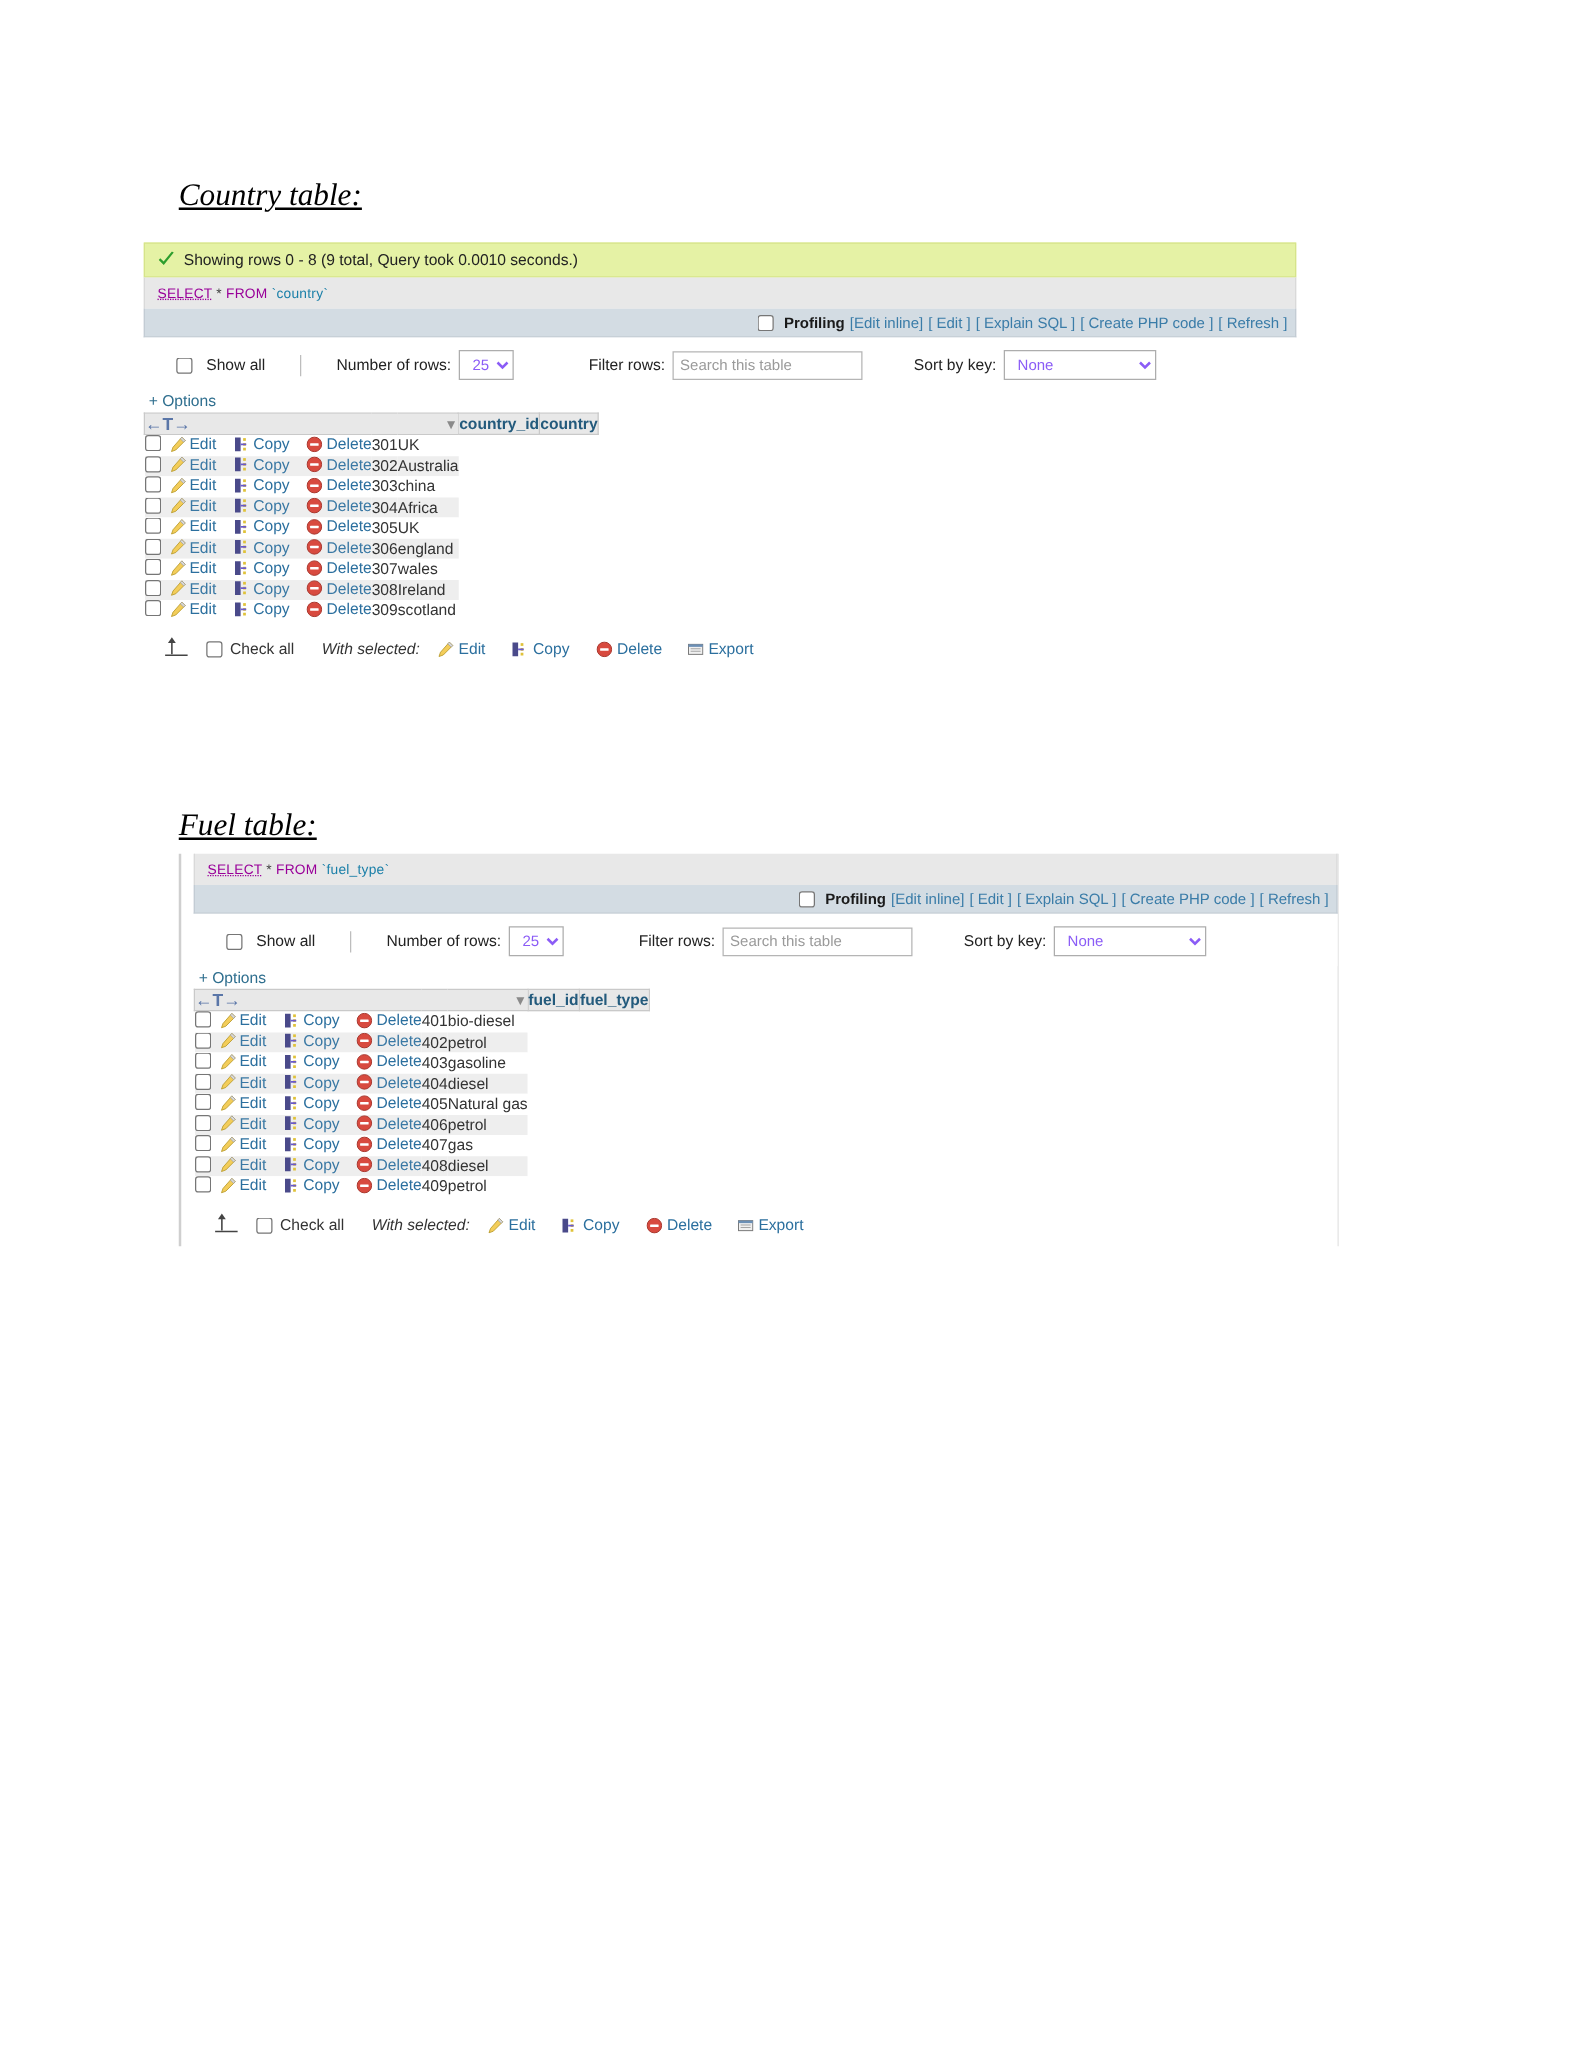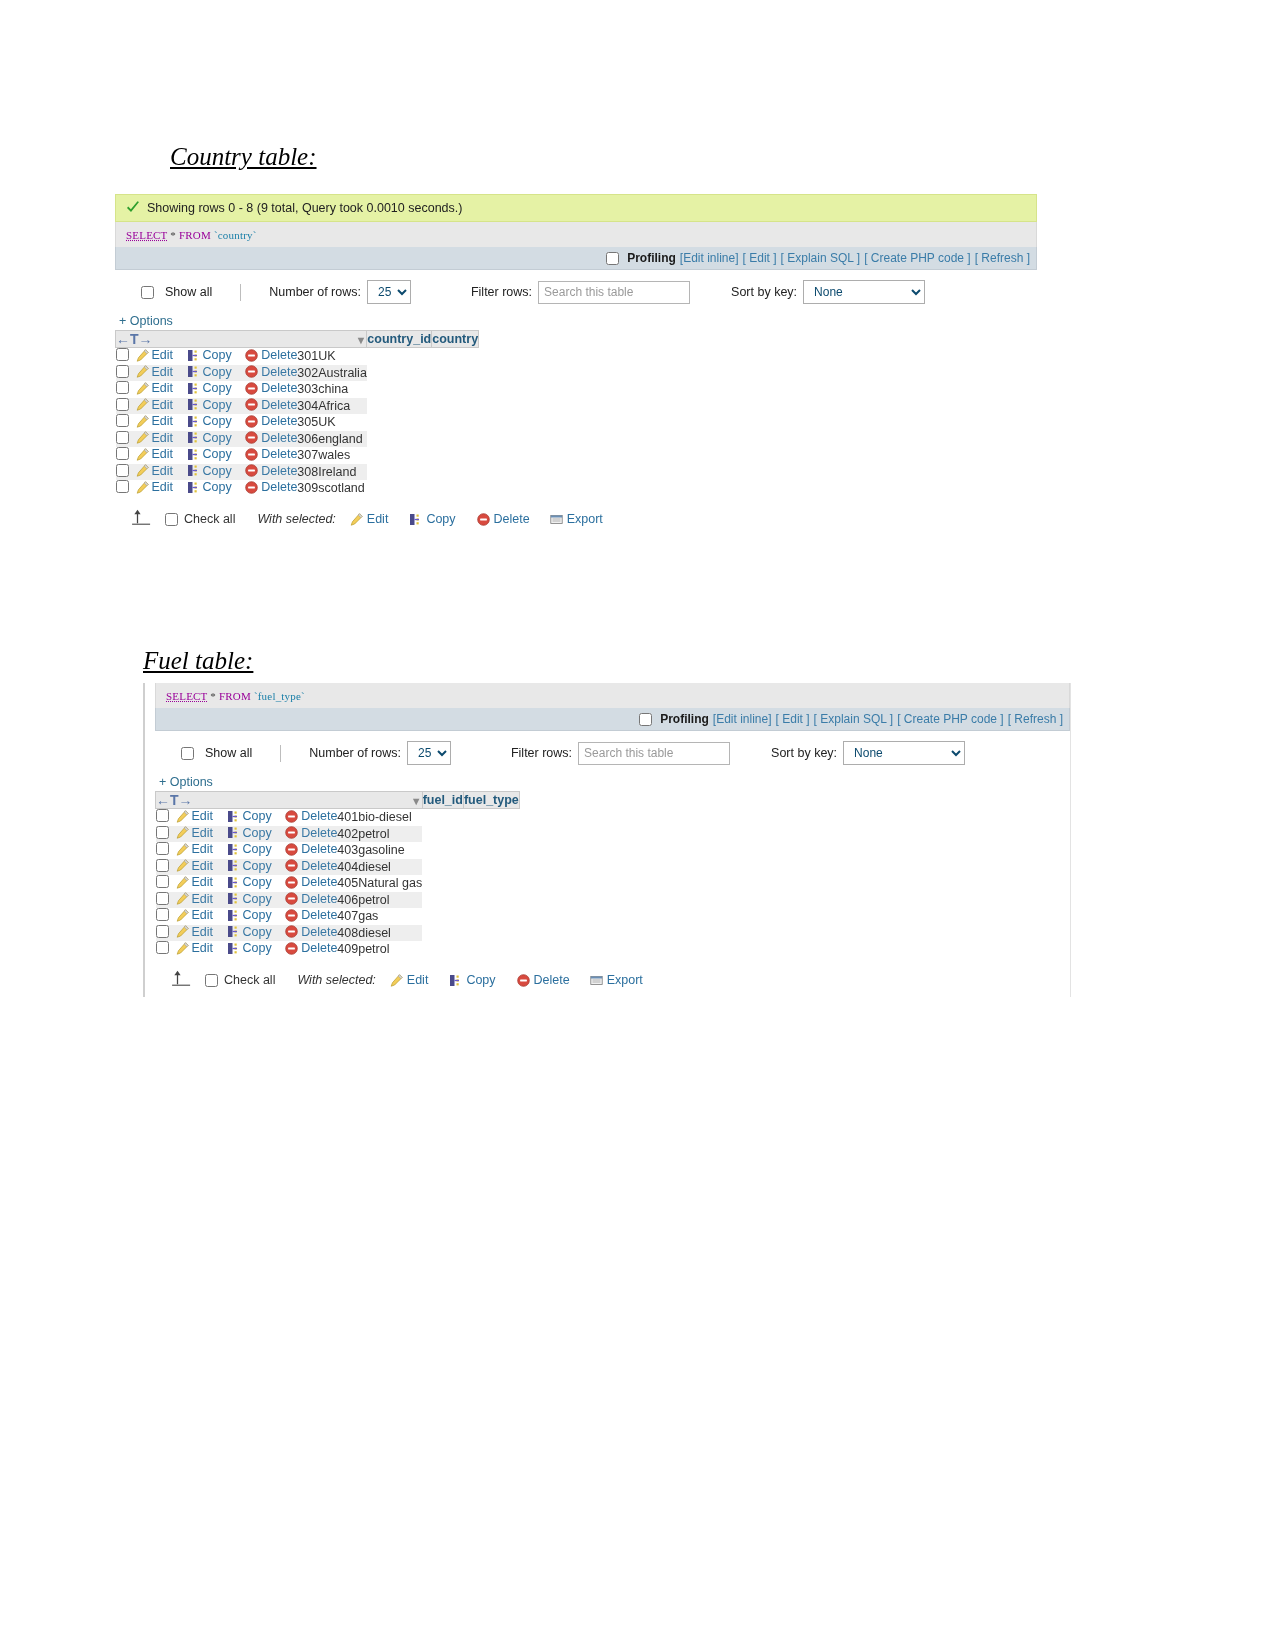--- a/index.html
+++ b/index.html
@@ -36,21 +36,21 @@
   .check-icon {
     width: 14px; height: 14px; display:inline-block; position: relative; flex: 0 0 auto;
   }
   .check-icon svg { display:block; }
 
   .sql-bar {
     background: #e8e8e8;
     border-left: 1px solid #d9d9d9;
     border-right: 1px solid #d9d9d9;
     padding: 7px 10px 6px 10px;
-    font-family: Liberation Serif, serif;
+    font-family: Liberation Sans, sans-serif;
     font-size: 11px;
     letter-spacing: .2px;
   }
   .kw { color:#990099; text-decoration: underline; text-decoration-style: dotted; }
   .kw2 { color:#990099; }
   .star { color:#444; }
   .tbl { color:#1a7fa8; }
 
   .tools-bar {
     background: #d3dce3;
@@ -70,21 +70,21 @@
     background: #ffffff;
     padding: 10px 0 8px 26px;
     display:flex; align-items:center; gap:14px;
     font-size: 12.5px; color:#222;
   }
   .opts-bar .grp { display:flex; align-items:center; gap:6px; }
   .sep { display:inline-block; width:1px; height:17px; background:#bdbdbd; margin:0 14px; }
   .opts-bar select {
     font-family: "Liberation Sans", sans-serif;
     font-size: 12px; padding: 2px 2px 2px 6px;
-    border:1px solid #adadad; background:#fff; color:#0c4a6e;
+    border:1px solid #adadad; background:#fff; color:#8b5cf6;
     height: 24px;
   }
   .opts-bar input[type=text] {
     font-family: "Liberation Sans", sans-serif;
     font-size: 12px; padding: 3px 5px; border:1px solid #b5b5b5;
     height: 23px; color:#333; background:#fff;
   }
   .opts-bar input[type=text]::placeholder { color:#9a9a9a; }
   .opts-bar input[type=checkbox]{ margin:0 5px 0 0; vertical-align: middle; }
 
@@ -142,21 +142,21 @@
   .with-sel { font-style: italic; color:#333; margin: 0 14px 0 22px; }
   .footer-act { display:inline-flex; align-items:center; gap:4px; margin-right:20px; }
 
   .fuel-wrap { border-left: 2px solid #cfcfcf; border-right:1px solid #e3e3e3; }
 </style>
 </head>
 <body>
 
 <div class="page">
 
-  <div style="position:absolute; left:143px; top:143px;margin-left:27px;">
+  <div style="position:absolute; left:143px; top:143px;">
     <span class="section-title">Country table:</span>
   </div>
 
   <div class="panel" style="position:absolute; left:115px; top:194px; width:922px;">
 
     <div class="success-bar">
       <span class="check-icon">
         <svg viewBox="0 0 14 14" width="14" height="14">
             <path d="M1 7 L5 11 L13 1 L11.5 0.2 L4.9 8.2 L2.2 5.6 Z" fill="#2d9e2d"></path>
           </svg>

